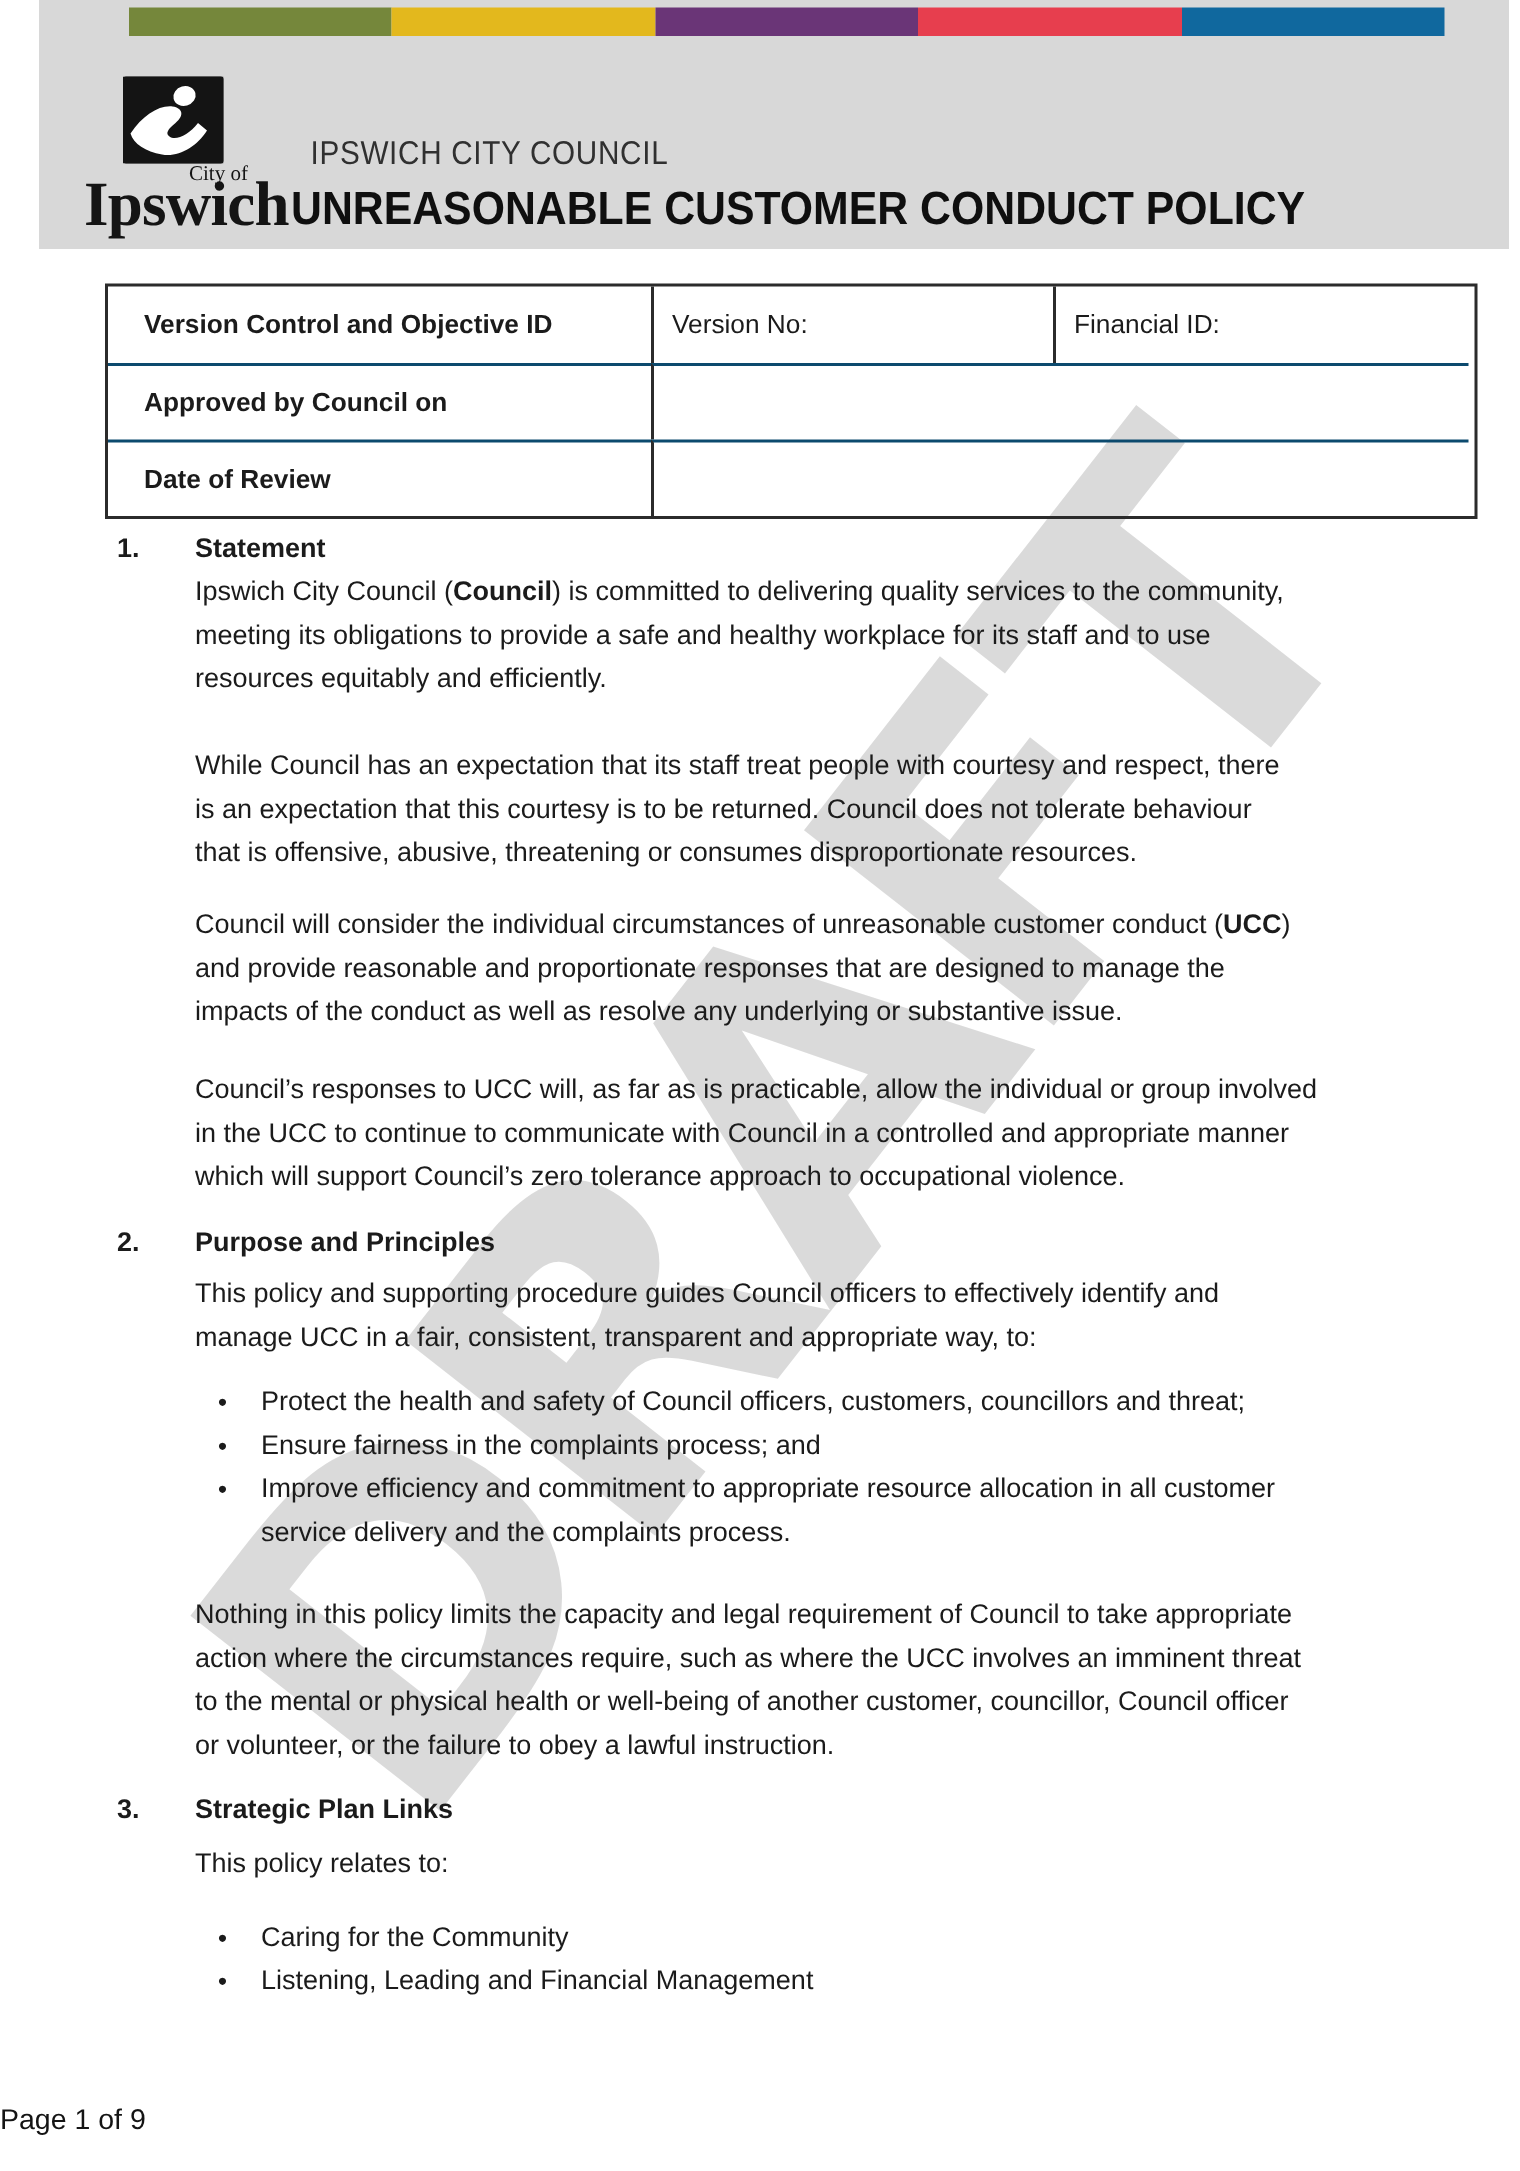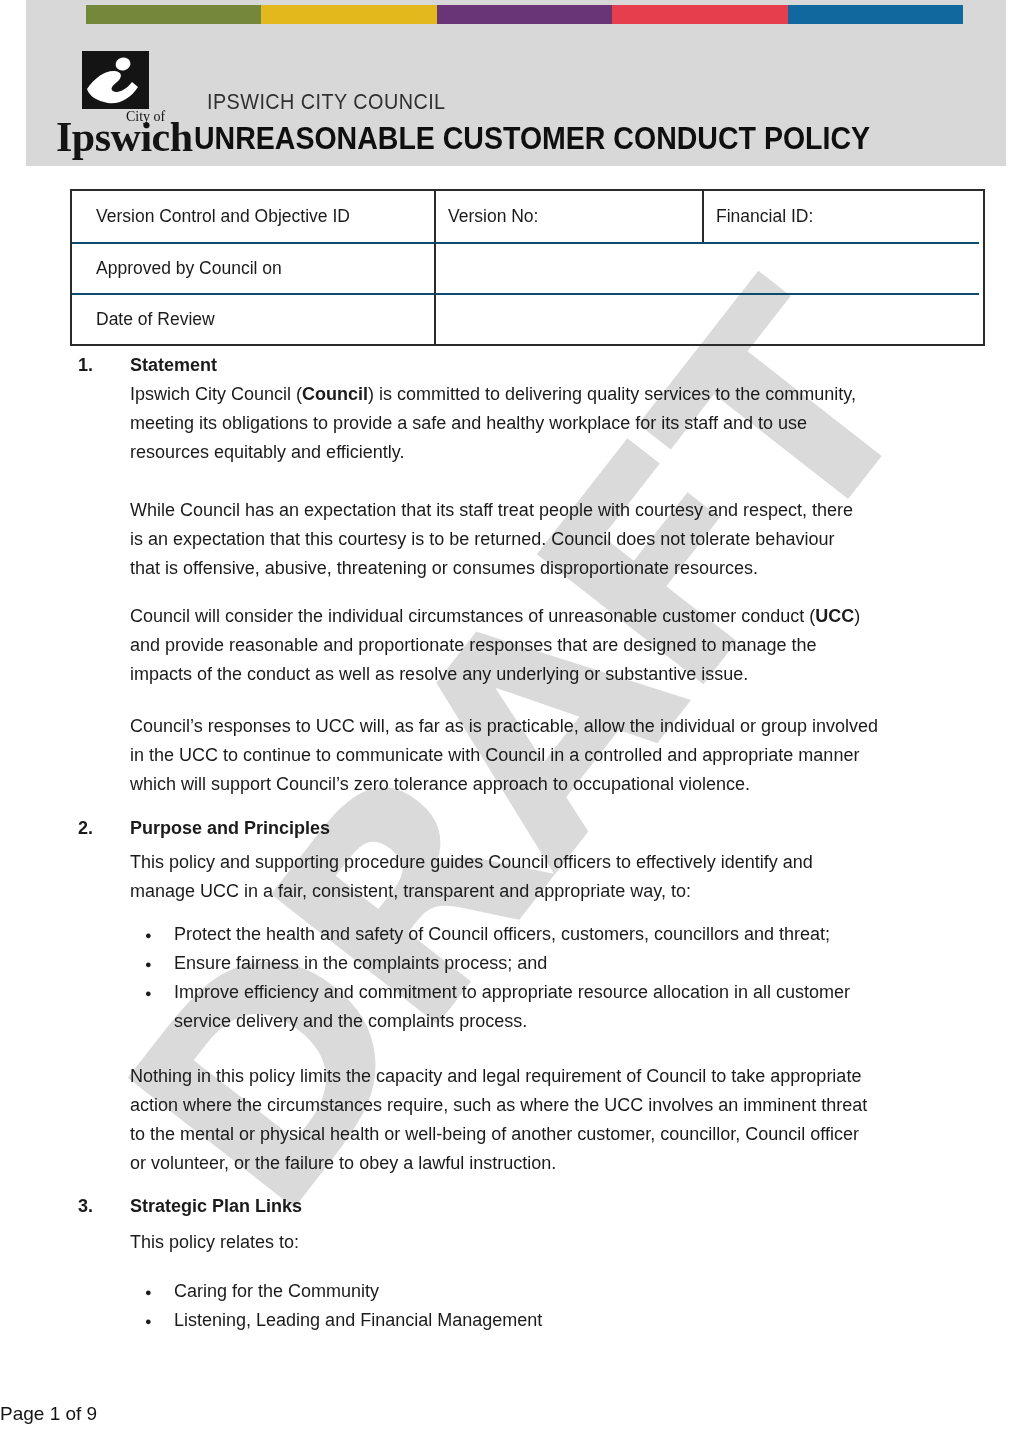--- a/index.html
+++ b/index.html
@@ -19,21 +19,21 @@
   
   .watermark{position:absolute;left:140px;top:330px;width:760px;height:850px;display:flex;align-items:center;justify-content:center;z-index:0;pointer-events:none;}
   .watermark span{font-family:"DejaVu Sans",sans-serif;font-size:290px;font-weight:bold;transform:rotate(-52deg);color:#D2D2D2;opacity:.8;white-space:nowrap;letter-spacing:-8px;}
   
   .version-table{
     position:absolute;left:70px;top:189px;width:911px;z-index:2;
     display:grid;grid-template-columns:362px 268px 277px;grid-auto-rows:51px;
     border:2px solid #2b2b2b;font-size:17.5px;
   }
   .vt-cell{display:flex;align-items:center;padding-left:12px;box-sizing:border-box;}
-  .vt-label{font-weight:normal;padding-left:24px;}
+  .vt-label{font-weight:bold;padding-left:24px;}
   .vt-bl{border-left:2px solid #2b2b2b;}
   .vt-bt{border-top:2px solid #0c4a6e;}
   .vt-span2{grid-column:2 / span 2;}
   
   .content{position:absolute;left:78px;top:351px;width:862px;z-index:1;font-size:18px;line-height:29px;}
   .sec{display:flex;font-weight:bold;}
   .sec-num{width:52px;flex:0 0 52px;}
   .content p{margin:0 0 0 52px;width:812px;white-space:pre-line;}
   .content ul{margin:0 0 0 67px;padding:0;list-style:none;width:796px;}
   .content li{position:relative;padding-left:29px;white-space:pre-line;}

